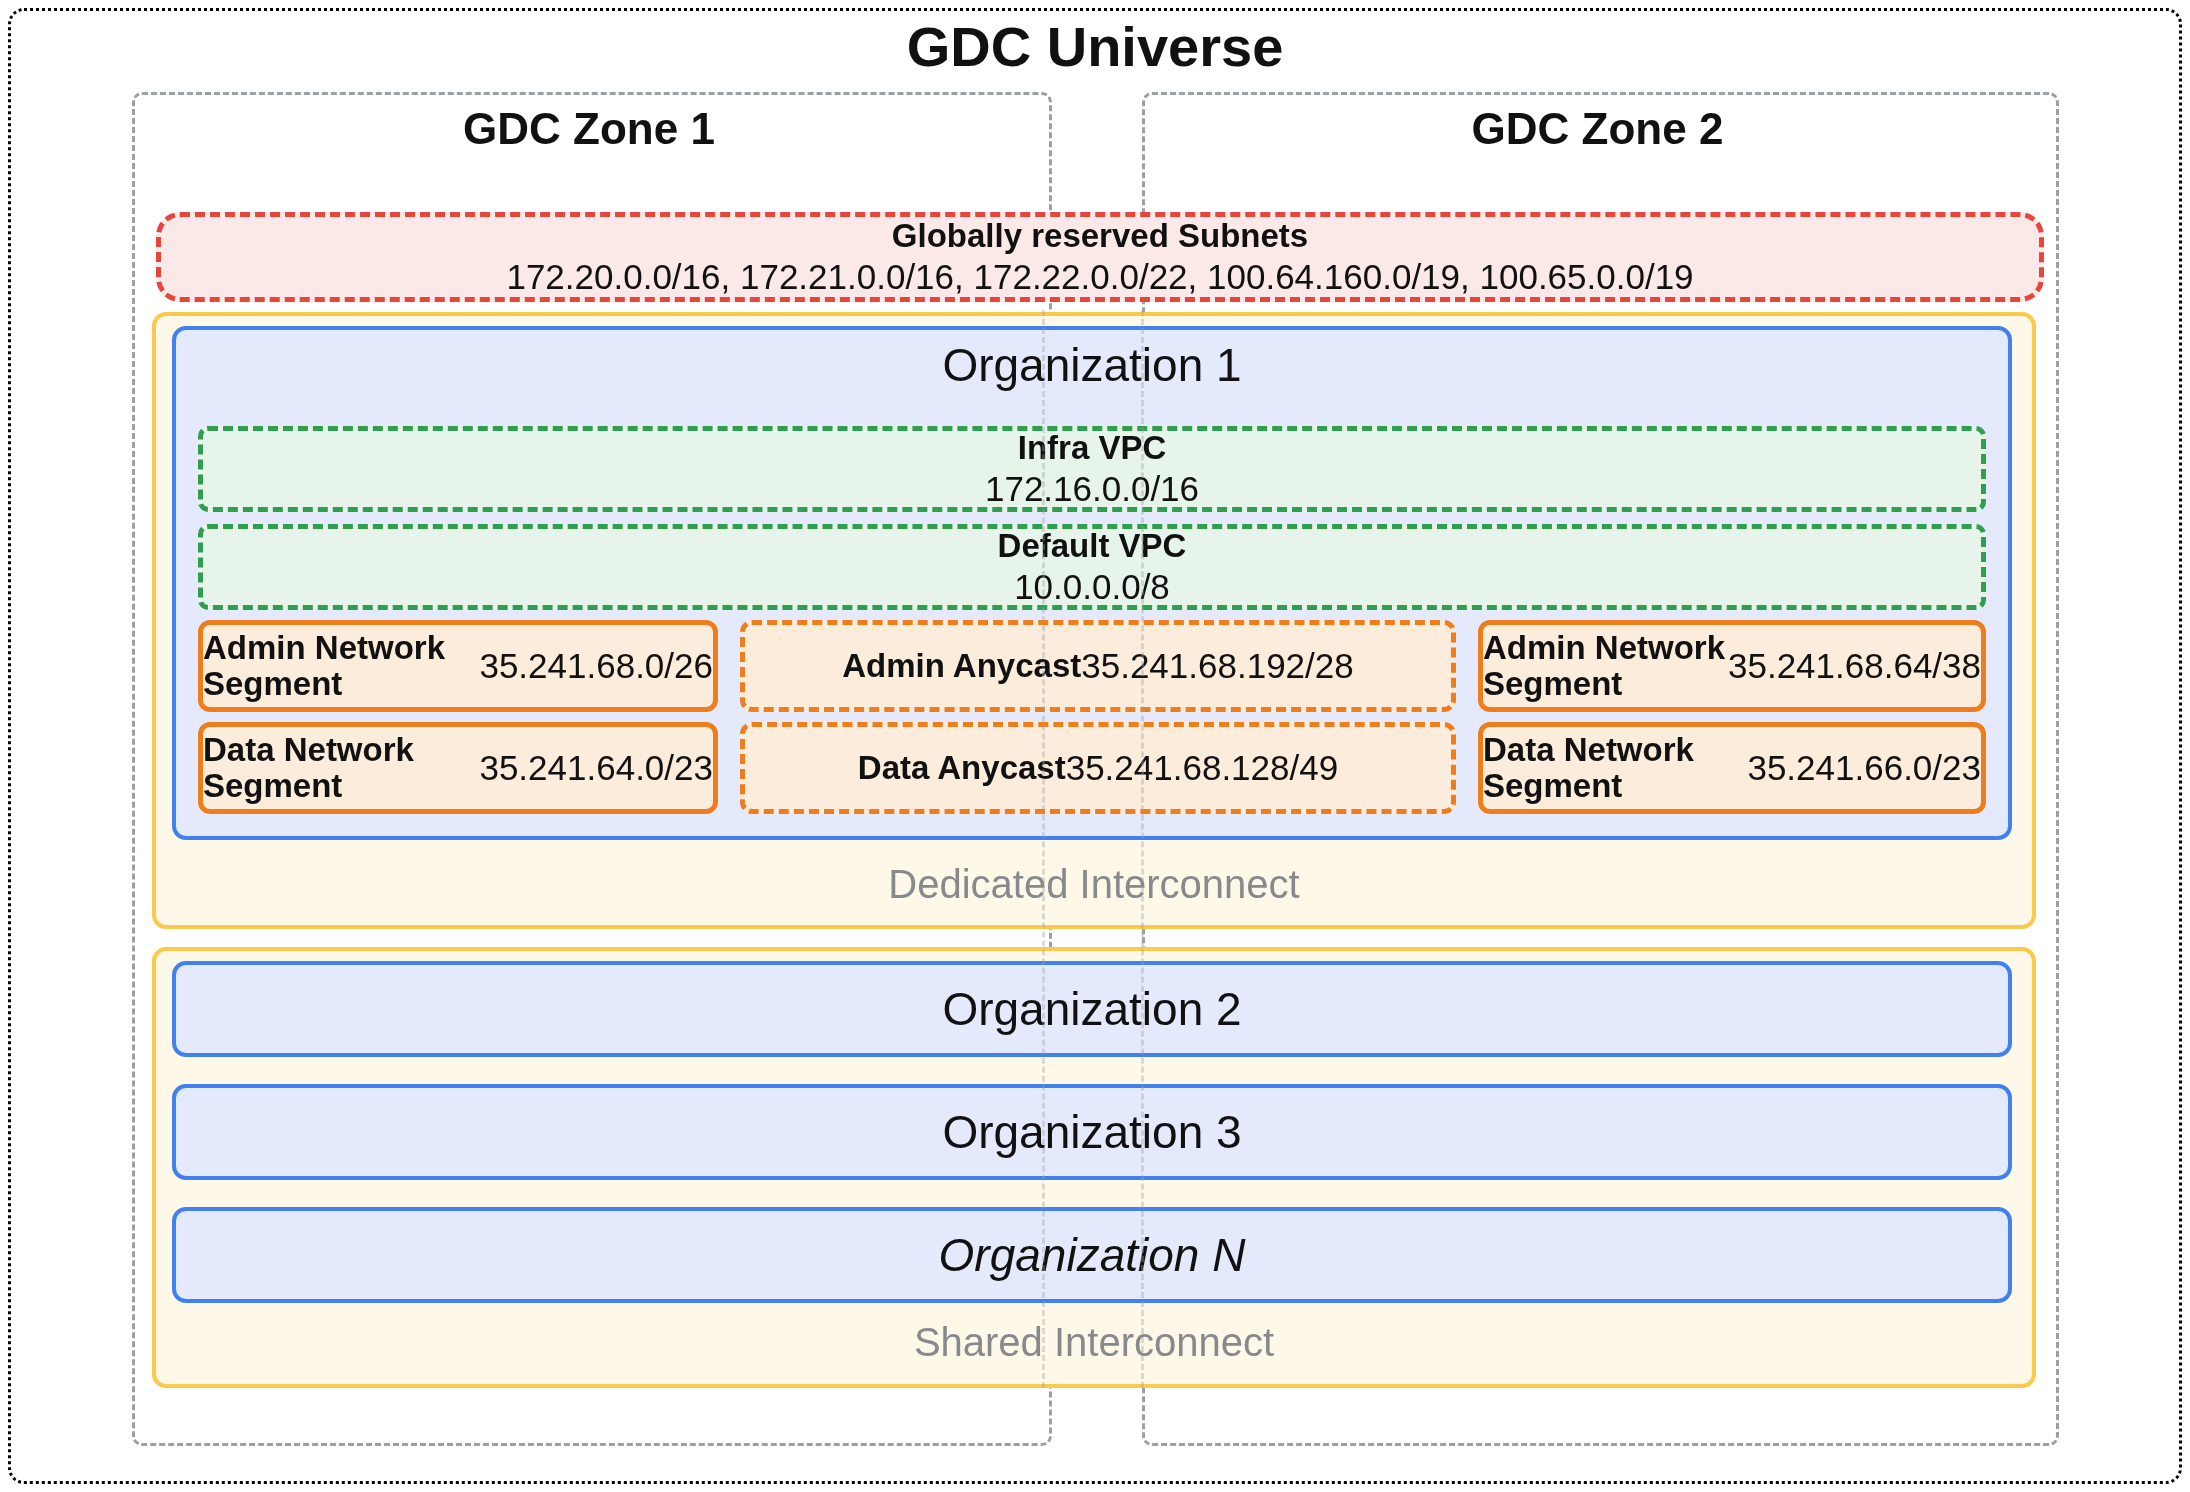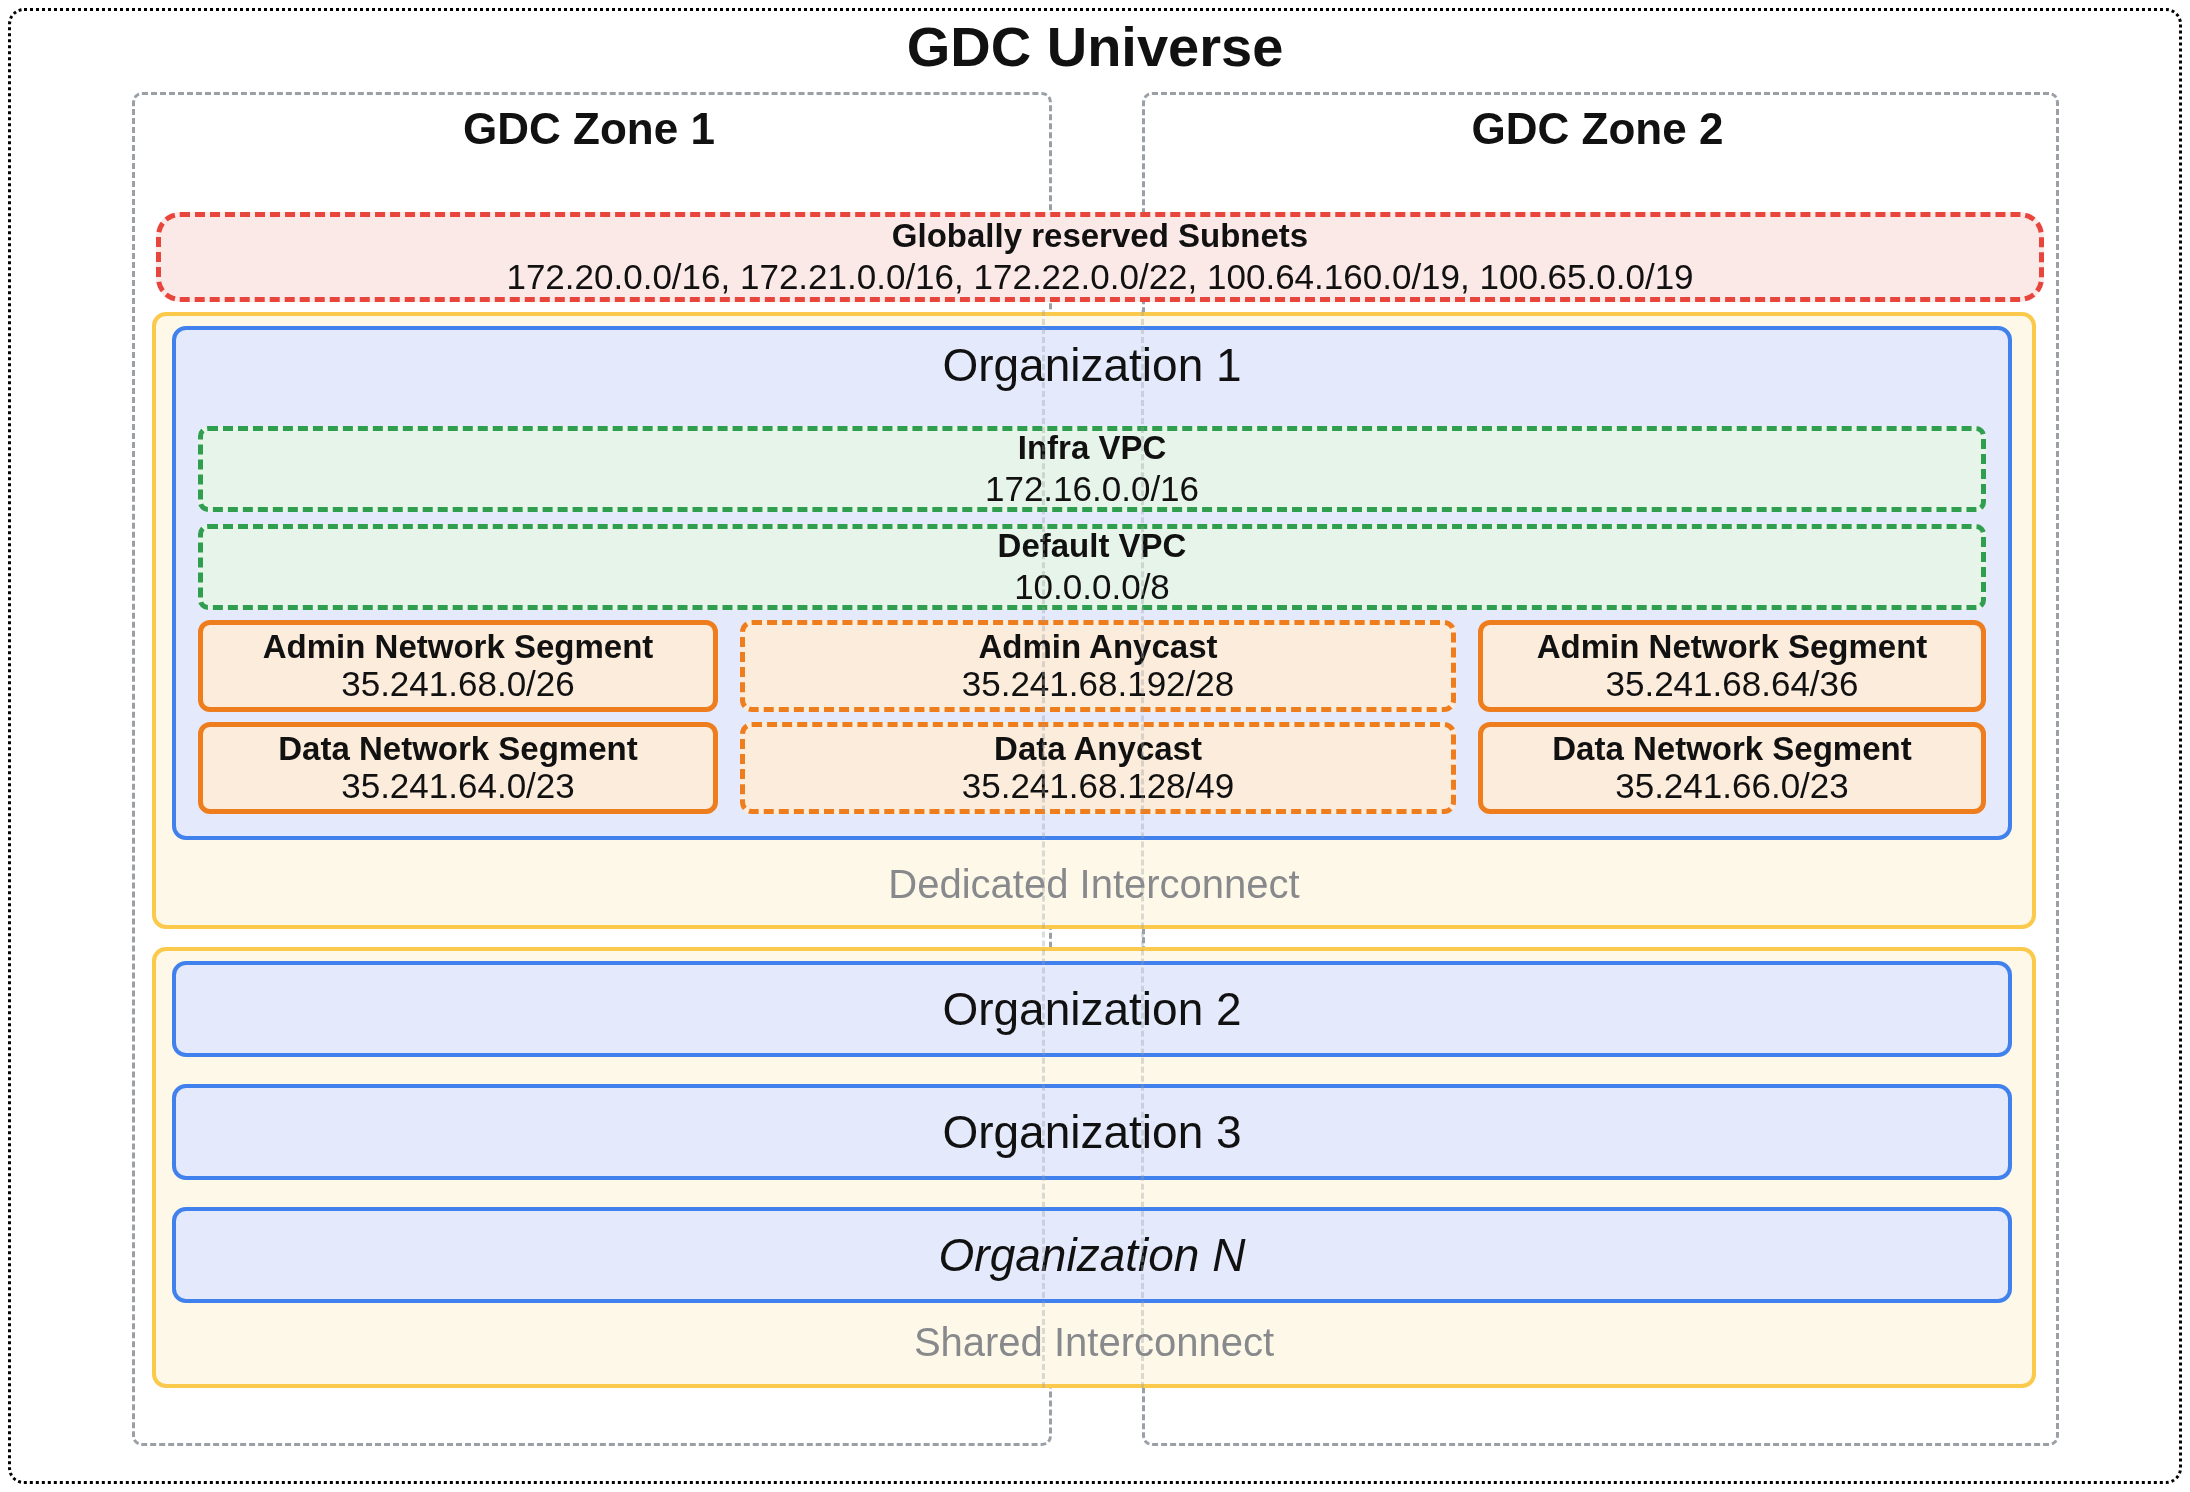--- a/index.html
+++ b/index.html
@@ -106,21 +106,21 @@
     align-items: center; justify-content: center;
     gap: 4px;
     z-index: 4;
   }
   .vpc-infra   { left: 198px; top: 426px; width: 1778px; height: 76px; }
   .vpc-default { left: 198px; top: 524px; width: 1778px; height: 76px; }
 
   .segment-box {
     border-radius: 12px;
     background: #fcecdc;
-    display: flex; flex-direction: column;
+    display: flex; 
     align-items: center; justify-content: center;
     gap: 0;
     z-index: 4;
   }
   .segment-solid  { border: 5px solid  #ee7d1e; }
   .segment-dashed { border: 5px dashed #ee7d1e; }
   .row-admin { top: 620px; height: 82px; }
   .row-data  { top: 722px; height: 82px; }
   .col-left   { left: 198px;  width: 510px; }
   .col-center { left: 740px;  width: 706px; }
@@ -179,21 +179,21 @@
   <div class="abs segment-box segment-solid row-admin col-left">
     <div class="box-title">Admin Network Segment</div>
     <div class="box-value">35.241.68.0/26</div>
   </div>
   <div class="abs segment-box segment-dashed row-admin col-center">
     <div class="box-title">Admin Anycast</div>
     <div class="box-value">35.241.68.192/28</div>
   </div>
   <div class="abs segment-box segment-solid row-admin col-right">
     <div class="box-title">Admin Network Segment</div>
-    <div class="box-value">35.241.68.64/36</div>
+    <div class="box-value">35.241.68.64/38</div>
   </div>
 
   <div class="abs segment-box segment-solid row-data col-left">
     <div class="box-title">Data Network Segment</div>
     <div class="box-value">35.241.64.0/23</div>
   </div>
   <div class="abs segment-box segment-dashed row-data col-center">
     <div class="box-title">Data Anycast</div>
     <div class="box-value">35.241.68.128/49</div>
   </div>

